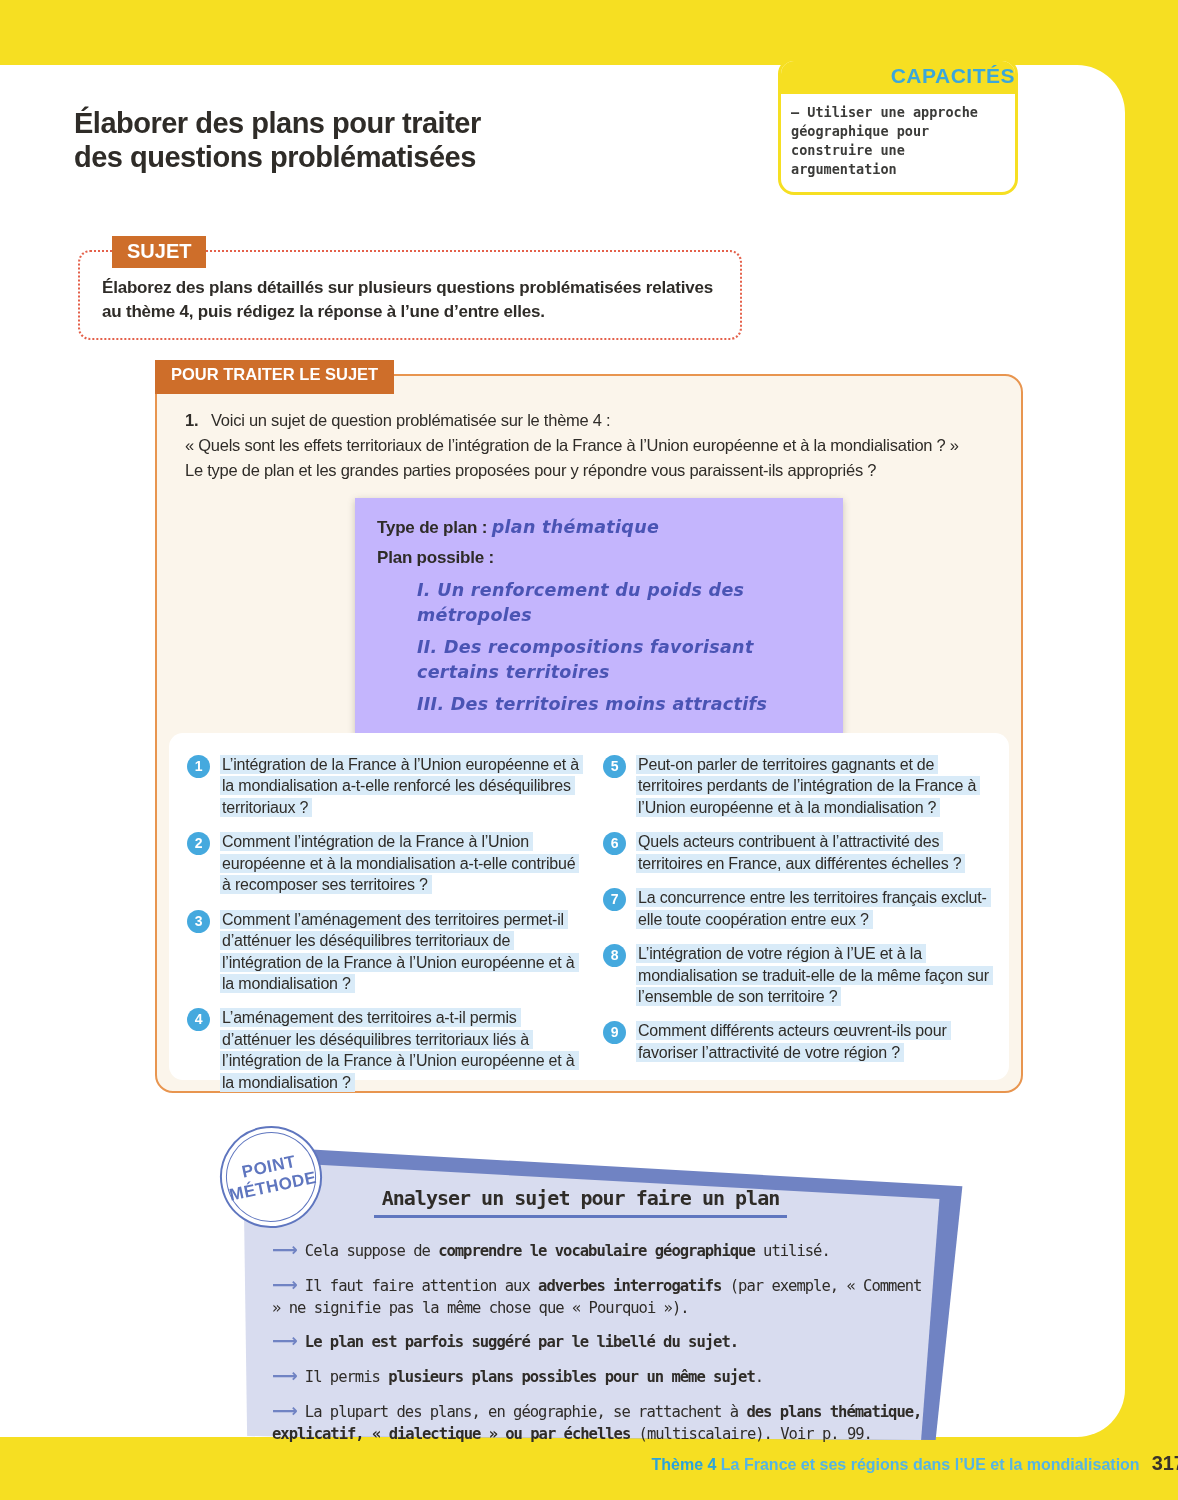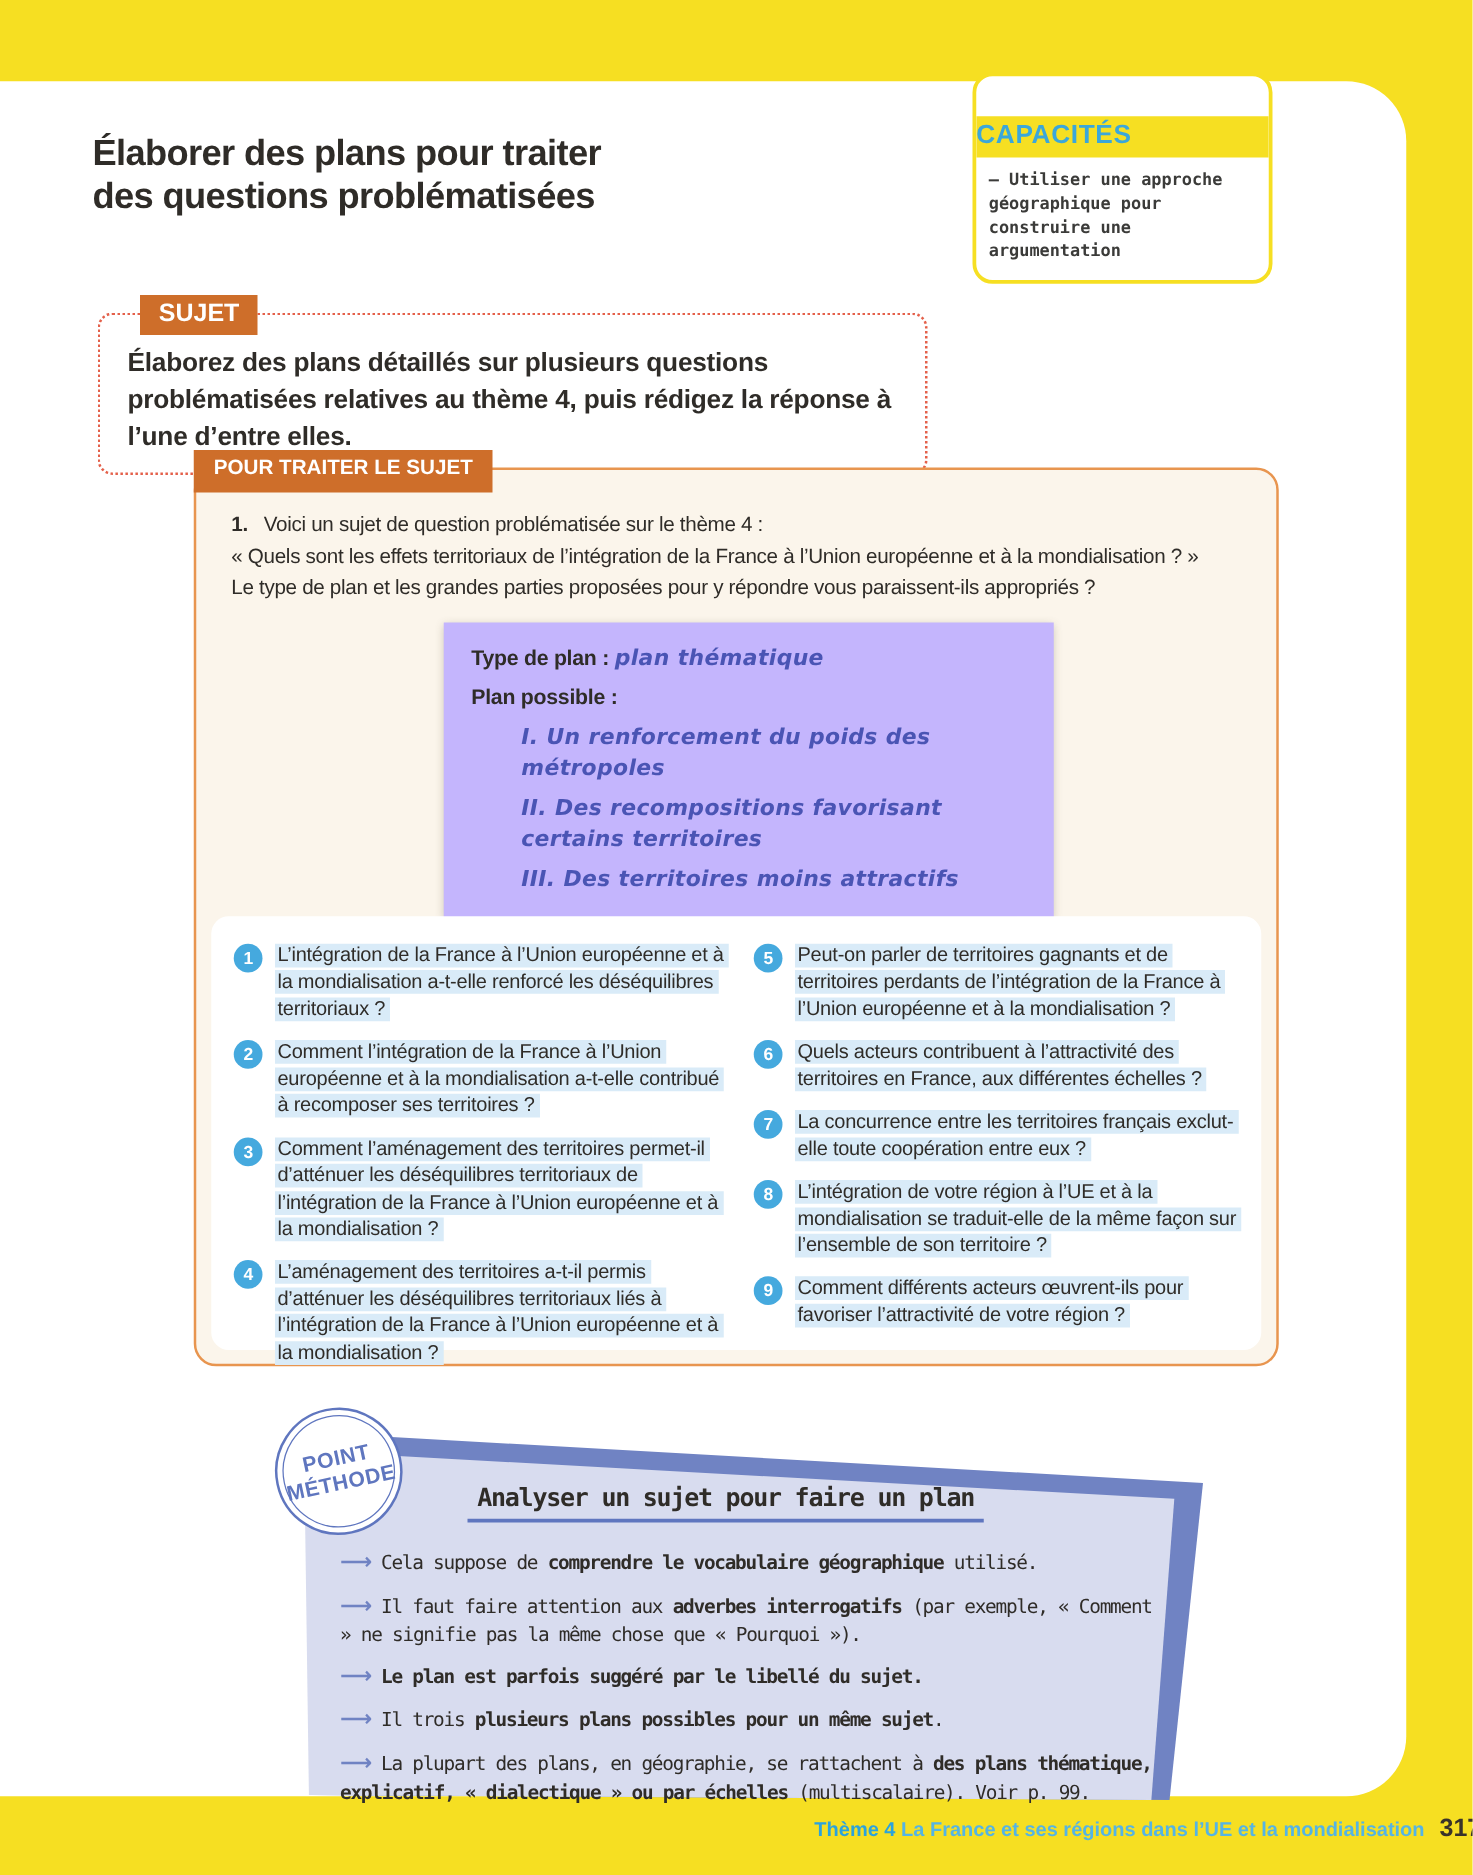--- a/index.html
+++ b/index.html
@@ -20,35 +20,35 @@
     position:absolute; left:74px; top:106px;
     font-size:29px; font-weight:bold; line-height:1.18; color:var(--text-dark);
     letter-spacing:-0.5px;
   }
   
   .cap-box {
     position:absolute; left:778px; top:58px; width:240px;
     background:#fff; border:3px solid var(--yellow); border-radius:16px; overflow:hidden;
   }
   .cap-head {
-    background:var(--yellow); text-align:left; padding:3px 0 6px;
-    font-size:21px; font-weight:bold; color:var(--cap-blue,#3BA7DA); letter-spacing:0.5px;margin-top:32px;
+    background:var(--yellow); text-align:right; padding:3px 0 6px;
+    font-size:21px; font-weight:bold; color:var(--cap-blue,#3BA7DA); letter-spacing:0.5px;
   }
   .cap-body {
     padding:9px 9px 13px 10px;
     font-family:"DejaVu Sans Mono", monospace;
     font-size:13.5px; font-weight:bold; line-height:1.4; color:#3b3b39;
   }
   
   .sujet-box {
     position:absolute; left:78px; top:250px; width:664px;
     border:2px dotted var(--dot-red,#E4604A); border-radius:12px;
     padding:24px 22px 14px; background:#fff;
   }
-  .sujet-text { font-size:21px; font-weight:bold; line-height:1.4; color:var(--text-dark); letter-spacing:-0.2px; }
+  .sujet-text { font-size:17px; font-weight:bold; line-height:1.4; color:var(--text-dark); letter-spacing:-0.2px; }
   .tag {
     position:absolute; background:var(--orange,#CE6E2A); color:#fff;
     font-weight:bold; z-index:5;
   }
   .sujet-tag { left:78px; top:236px; font-size:20px; padding:4px 15px 5px;margin-left:34px; }
   .traiter-tag { left:155px; top:360px; font-size:16.5px; padding:5px 16px 10px; }
   
   .main-box {
     position:absolute; left:155px; top:374px; width:868px; height:719px;
     border:2px solid var(--orange-border,#E8954F); border-radius:18px;
@@ -245,21 +245,21 @@
 <div class="tag traiter-tag">POUR TRAITER LE SUJET</div>
 
 <div class="methode-wrap">
   <div class="sheet-back"></div>
   <div class="sheet-front"></div>
   <div class="m-title"><span>Analyser un sujet pour faire un plan</span></div>
   <div class="m-bullets">
     <div class="m-row"><span class="arrow">⟶</span><span>Cela suppose de </span><b>comprendre le vocabulaire géographique</b><span> utilisé.</span></div>
     <div class="m-row"><span class="arrow">⟶</span><span>Il faut faire attention aux </span><b>adverbes interrogatifs</b><span> (par exemple, « Comment » ne signifie pas la même chose que « Pourquoi »).</span></div>
     <div class="m-row"><span class="arrow">⟶</span><span></span><b>Le plan est parfois suggéré par le libellé du sujet.</b><span></span></div>
-    <div class="m-row"><span class="arrow">⟶</span><span>Il trois </span><b>plusieurs plans possibles pour un même sujet</b><span>.</span></div>
+    <div class="m-row"><span class="arrow">⟶</span><span>Il permis </span><b>plusieurs plans possibles pour un même sujet</b><span>.</span></div>
     <div class="m-row"><span class="arrow">⟶</span><span>La plupart des plans, en géographie, se rattachent à </span><b>des plans thématique, explicatif, « dialectique » ou par échelles</b><span> (multiscalaire). Voir p. 99.</span></div>
   </div>
 </div>
 
 <div class="stamp">
   <div class="stx">
     <div>POINT</div>
     <div>MÉTHODE</div>
   </div>
 </div>

